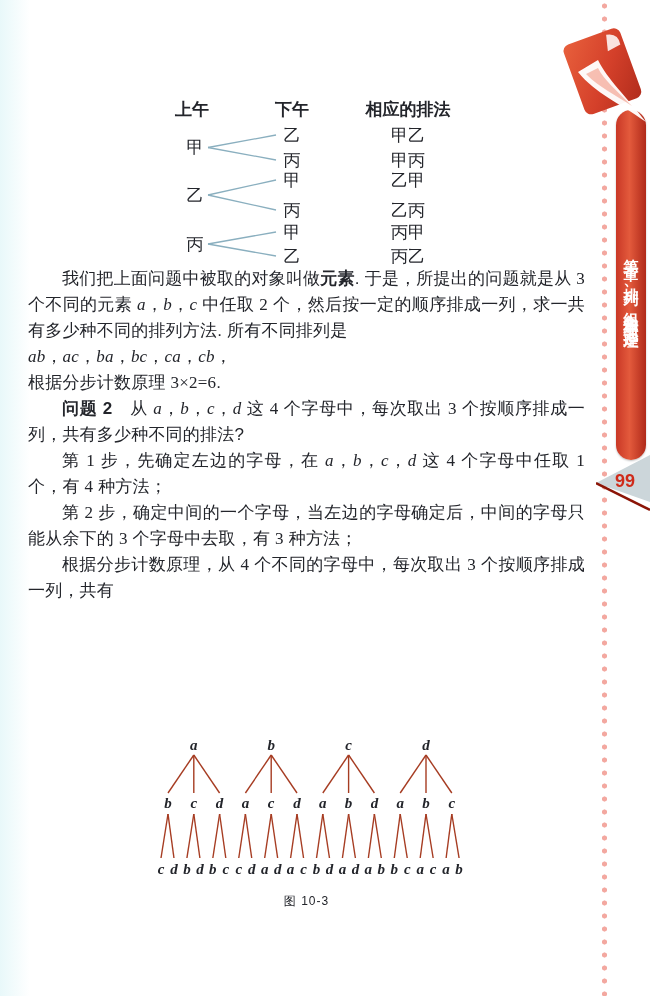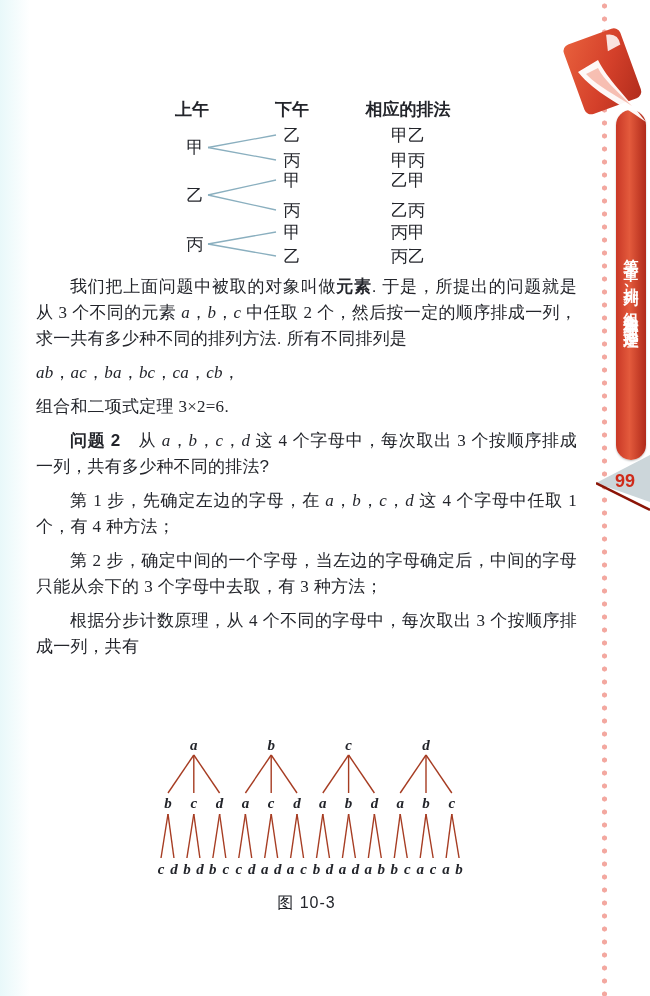--- a/index.html
+++ b/index.html
@@ -22,33 +22,33 @@
   .scan-tint{position:absolute;left:0;top:0;width:30px;height:996px;
     background:linear-gradient(90deg,rgba(190,235,240,.35),rgba(190,235,240,0));pointer-events:none}
   
   #morning-svg{position:absolute;left:150px;top:96px}
   .dj-header{font-size:17px;font-weight:700;fill:var(--ink);font-family:"Liberation Sans",sans-serif}
   .dj-t{font-size:17px;fill:var(--ink);font-family:"Liberation Sans",sans-serif}
   .dj-line{stroke:var(--morning-line);stroke-width:1.3}
   
   .text-flow{position:absolute;left:28px;top:266px;width:557px;
     font-size:17px;line-height:26px;text-align:justify;letter-spacing:.2px}
-  .text-flow p{margin:8px}
+  .text-flow p{margin:0}
   p.indent{text-indent:2em}
   p.center{text-align:left;text-indent:0}
   .seg-b{font-weight:700}
   .seg-i{font-family:"Liberation Serif",serif;font-style:italic;font-size:17px}
   .seg-m{font-family:"Liberation Serif",serif;font-size:17px}
   
   #tree-svg{position:absolute;left:140px;top:736px}
   .tree-t{font-size:15px;font-weight:700;font-style:italic;fill:var(--ink);
     font-family:"Liberation Serif",serif}
   .tree-line{stroke:var(--tree-line);stroke-width:1.4}
   .fig-caption{position:absolute;left:28px;top:893px;width:557px;text-align:center;
-    font-size:16px;color:var(--ink);letter-spacing:1px}
+    font-size:12px;color:var(--ink);letter-spacing:1px}
   
   .dotted-line{position:absolute;left:601px;top:0;width:7px;height:996px;z-index:1;
     background-image:radial-gradient(circle at 3.5px 6px,var(--dot) 2.3px,rgba(0,0,0,0) 2.8px);
     background-size:7px 13px;background-repeat:repeat-y}
   .chapter-pill{position:absolute;left:616px;top:110px;width:30px;height:350px;z-index:2;
     border-radius:15px;
     background:linear-gradient(90deg,var(--pill1),var(--pill2) 45%,var(--pill3));
     box-shadow:0 1px 2px rgba(0,0,0,.25);
     display:flex;align-items:center;justify-content:center}
   .chapter-pill span{
@@ -88,21 +88,21 @@
     <text x="142" y="136" class="dj-t" text-anchor="middle" dominant-baseline="central">甲</text>
     <text x="258" y="136" class="dj-t" text-anchor="middle" dominant-baseline="central">丙甲</text>
     <line x1="58" y1="148" x2="126" y2="160" class="dj-line"></line>
     <text x="142" y="160" class="dj-t" text-anchor="middle" dominant-baseline="central">乙</text>
     <text x="258" y="160" class="dj-t" text-anchor="middle" dominant-baseline="central">丙乙</text>
   </svg>
 
 <div class="text-flow" id="text-flow">
     <p class="indent"><span class="seg-r">我们把上面问题中被取的对象叫做</span><span class="seg-b">元素</span><span class="seg-r">. 于是，所提出的问题就是从 </span><span class="seg-m">3</span><span class="seg-r"> 个不同的元素 </span><span class="seg-i">a</span><span class="seg-r">，</span><span class="seg-i">b</span><span class="seg-r">，</span><span class="seg-i">c</span><span class="seg-r"> 中任取 </span><span class="seg-m">2</span><span class="seg-r"> 个，然后按一定的顺序排成一列，求一共有多少种不同的排列方法. 所有不同排列是</span></p>
     <p class="center"><span class="seg-i">ab</span><span class="seg-r">，</span><span class="seg-i">ac</span><span class="seg-r">，</span><span class="seg-i">ba</span><span class="seg-r">，</span><span class="seg-i">bc</span><span class="seg-r">，</span><span class="seg-i">ca</span><span class="seg-r">，</span><span class="seg-i">cb</span><span class="seg-r">，</span></p>
-    <p class="plain"><span class="seg-r">组合和二项式定理 </span><span class="seg-m">3×2=6</span><span class="seg-r">.</span></p>
+    <p class="plain"><span class="seg-r">根据分步计数原理 </span><span class="seg-m">3×2=6</span><span class="seg-r">.</span></p>
     <p class="indent"><span class="seg-b">问题 2</span><span class="seg-r">　从 </span><span class="seg-i">a</span><span class="seg-r">，</span><span class="seg-i">b</span><span class="seg-r">，</span><span class="seg-i">c</span><span class="seg-r">，</span><span class="seg-i">d</span><span class="seg-r"> 这 </span><span class="seg-m">4</span><span class="seg-r"> 个字母中，每次取出 </span><span class="seg-m">3</span><span class="seg-r"> 个按顺序排成一列，共有多少种不同的排法?</span></p>
     <p class="indent"><span class="seg-r">第 </span><span class="seg-m">1</span><span class="seg-r"> 步，先确定左边的字母，在 </span><span class="seg-i">a</span><span class="seg-r">，</span><span class="seg-i">b</span><span class="seg-r">，</span><span class="seg-i">c</span><span class="seg-r">，</span><span class="seg-i">d</span><span class="seg-r"> 这 </span><span class="seg-m">4</span><span class="seg-r"> 个字母中任取 </span><span class="seg-m">1</span><span class="seg-r"> 个，有 </span><span class="seg-m">4</span><span class="seg-r"> 种方法；</span></p>
     <p class="indent"><span class="seg-r">第 </span><span class="seg-m">2</span><span class="seg-r"> 步，确定中间的一个字母，当左边的字母确定后，中间的字母只能从余下的 </span><span class="seg-m">3</span><span class="seg-r"> 个字母中去取，有 </span><span class="seg-m">3</span><span class="seg-r"> 种方法；</span></p>
     <p class="indent"><span class="seg-r">根据分步计数原理，从 </span><span class="seg-m">4</span><span class="seg-r"> 个不同的字母中，每次取出 </span><span class="seg-m">3</span><span class="seg-r"> 个按顺序排成一列，共有</span></p>
   </div>
 
 <svg id="tree-svg" width="345" height="150">
     <text x="53.8" y="14" text-anchor="middle" class="tree-t">a</text>
     <line x1="53.8" y1="19" x2="28" y2="57" class="tree-line"></line>
     <text x="28" y="72" text-anchor="middle" class="tree-t">b</text>

